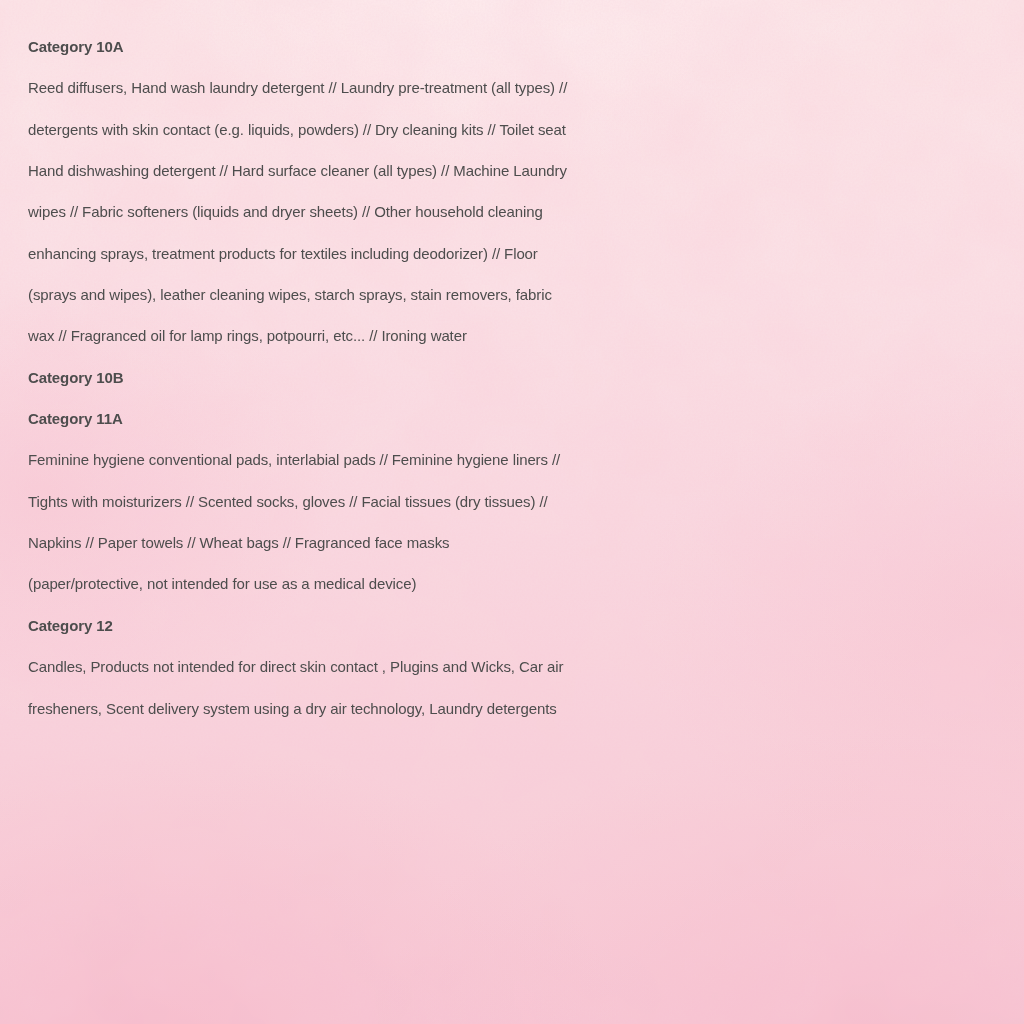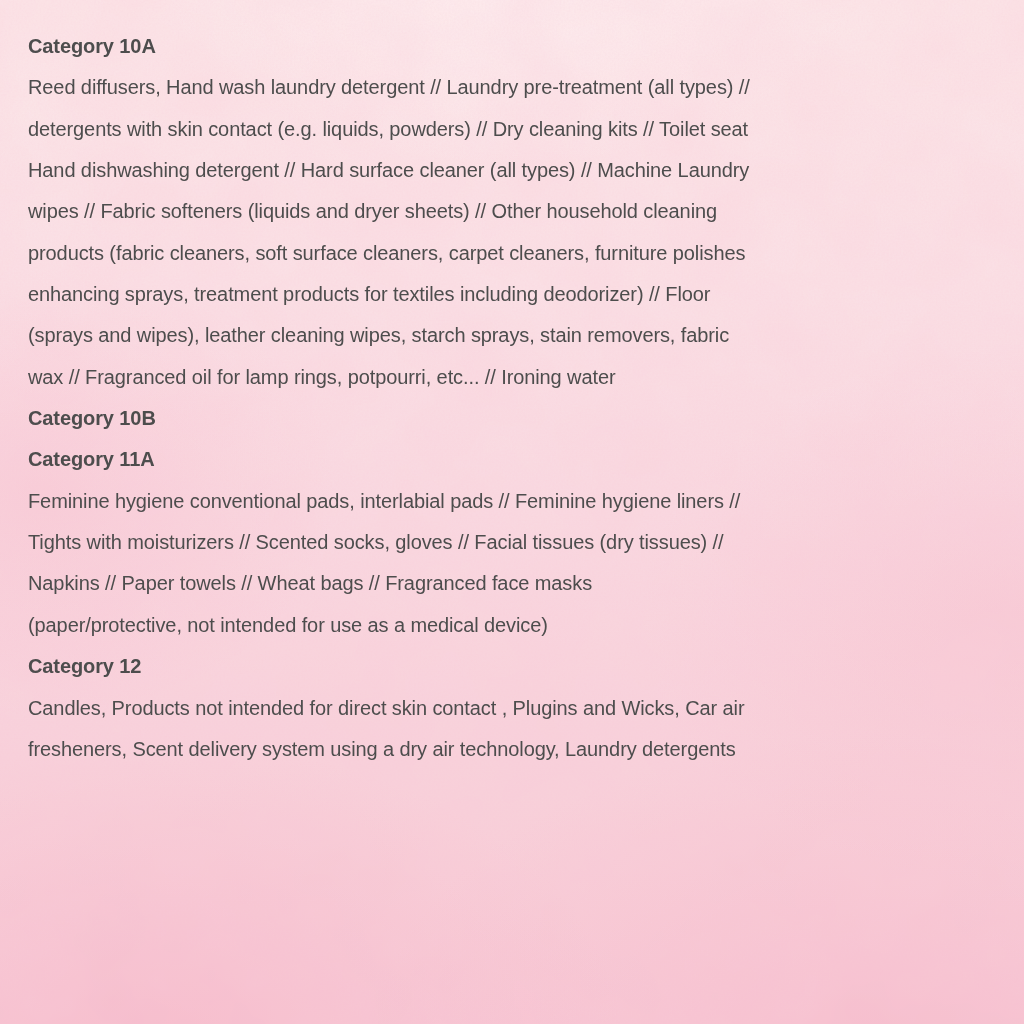--- a/index.html
+++ b/index.html
@@ -33,21 +33,21 @@
     position: absolute;
     inset: 0;
     display: block;
   }
   .content {
     position: absolute;
     left: 28px;
     top: 26px;
     right: 12px;
     color: #4d4d4d;
-    font-size: 20px;
+    font-size: 15px;
     line-height: 41.35px;
     letter-spacing: -0.1px;
   }
   .heading {
     font-weight: bold;
     white-space: nowrap;
   }
   .line {
     white-space: nowrap;
   }
@@ -80,21 +80,20 @@
     <rect width="1024" height="1024" filter="url(#speckle)"></rect>
   </svg>
 
   <div class="content">
 
     <div class="heading">Category 10A</div>
     <div class="line">Reed diffusers, Hand wash laundry detergent // Laundry pre-treatment (all types) //</div>
     <div class="line">detergents with skin contact (e.g. liquids, powders) // Dry cleaning kits // Toilet seat</div>
     <div class="line">Hand dishwashing detergent // Hard surface cleaner (all types) // Machine Laundry</div>
     <div class="line">wipes // Fabric softeners (liquids and dryer sheets) // Other household cleaning</div>
-    <div class="line">products (fabric cleaners, soft surface cleaners, carpet cleaners, furniture polishes</div>
     <div class="line">enhancing sprays, treatment products for textiles including deodorizer) // Floor</div>
     <div class="line">(sprays and wipes), leather cleaning wipes, starch sprays, stain removers, fabric</div>
     <div class="line">wax // Fragranced oil for lamp rings, potpourri, etc... // Ironing water</div>
 
     <div class="heading">Category 10B</div>
 
     <div class="heading">Category 11A</div>
     <div class="line">Feminine hygiene conventional pads, interlabial pads // Feminine hygiene liners //</div>
 
     <div class="line">Tights with moisturizers // Scented socks, gloves // Facial tissues (dry tissues) //</div>

